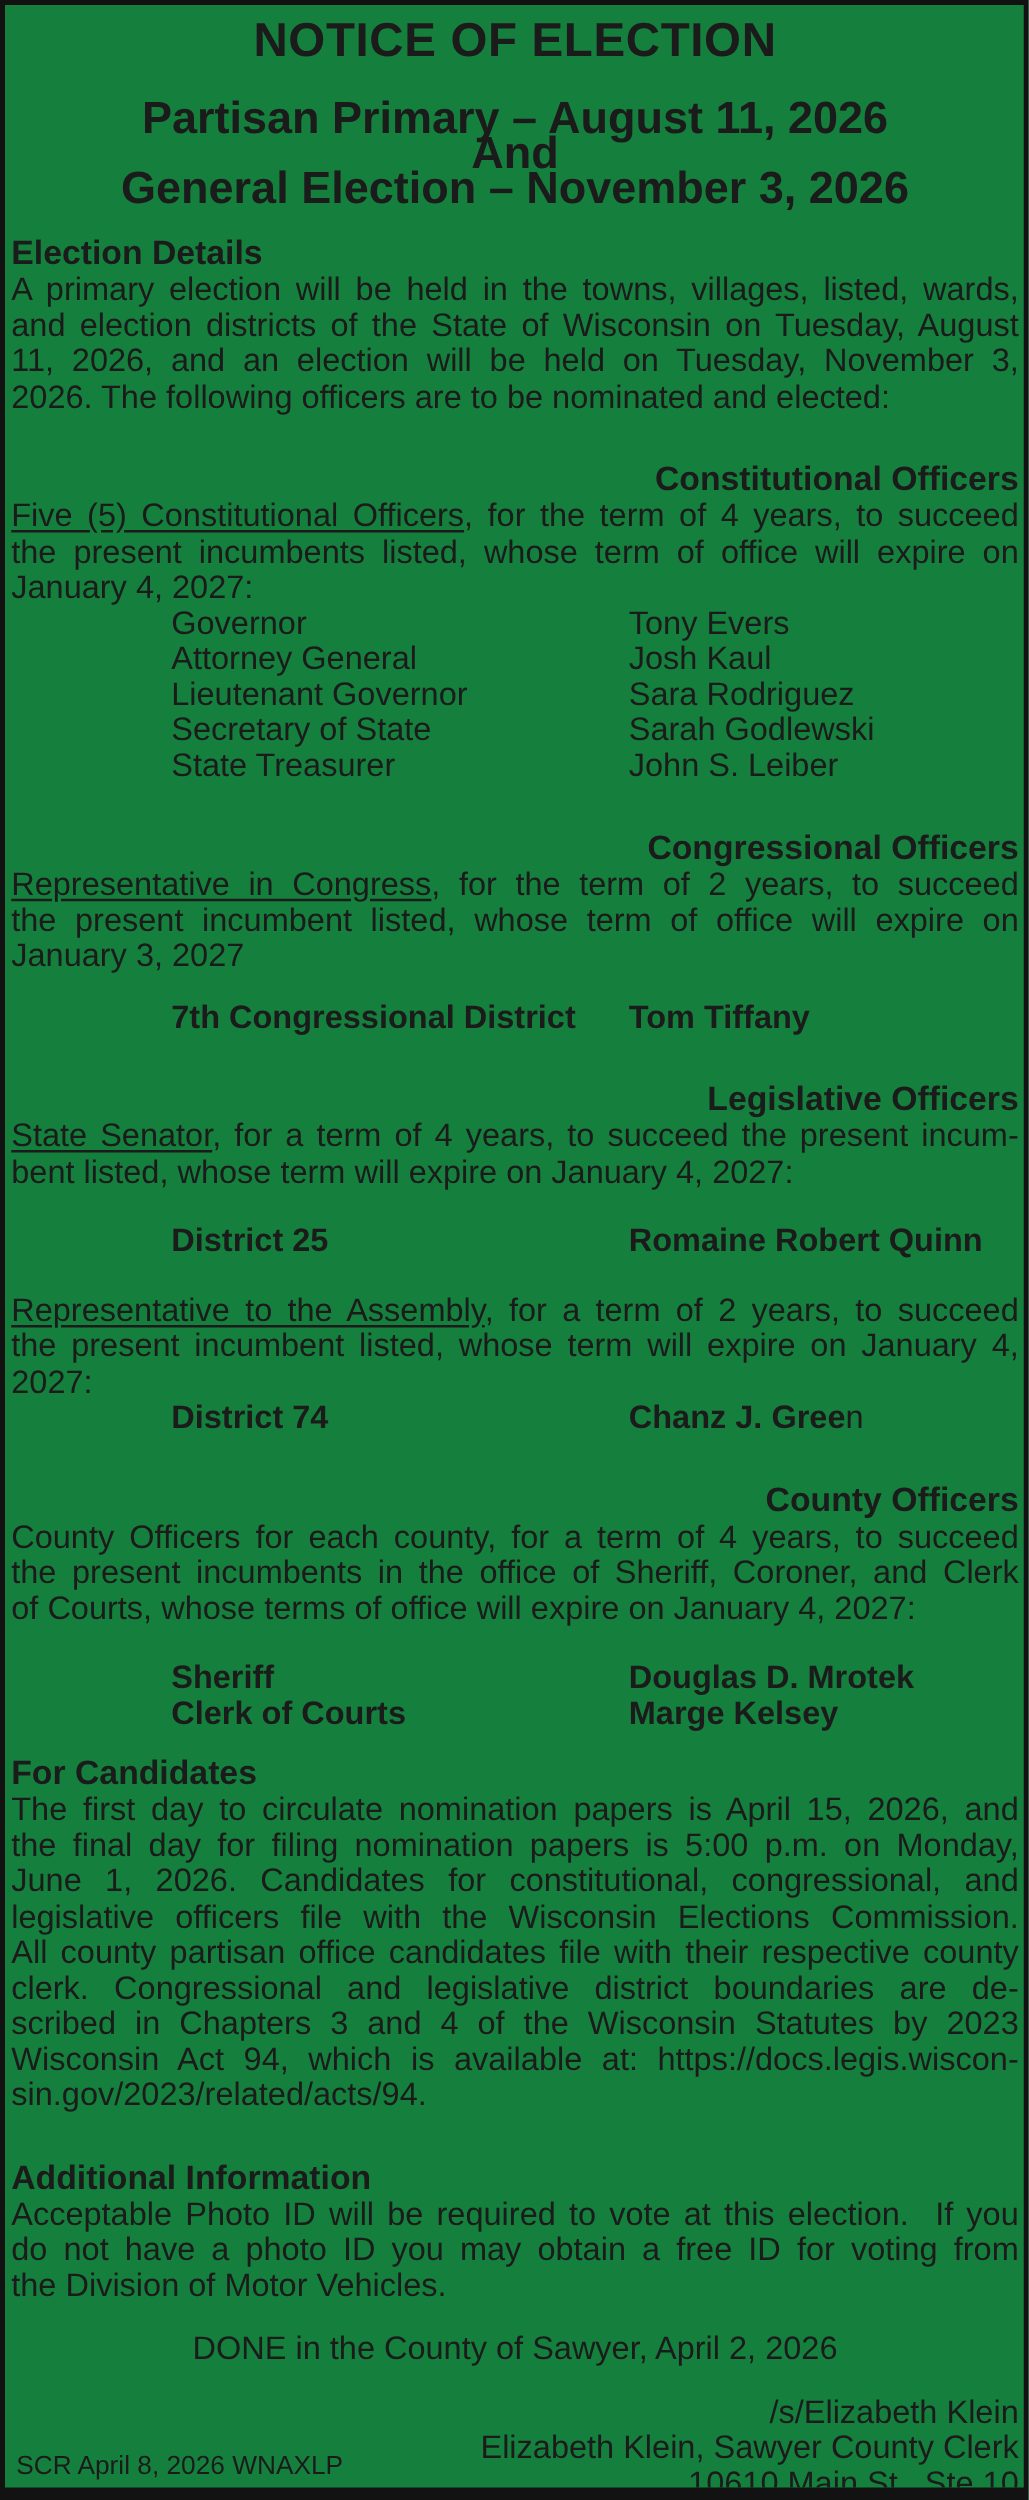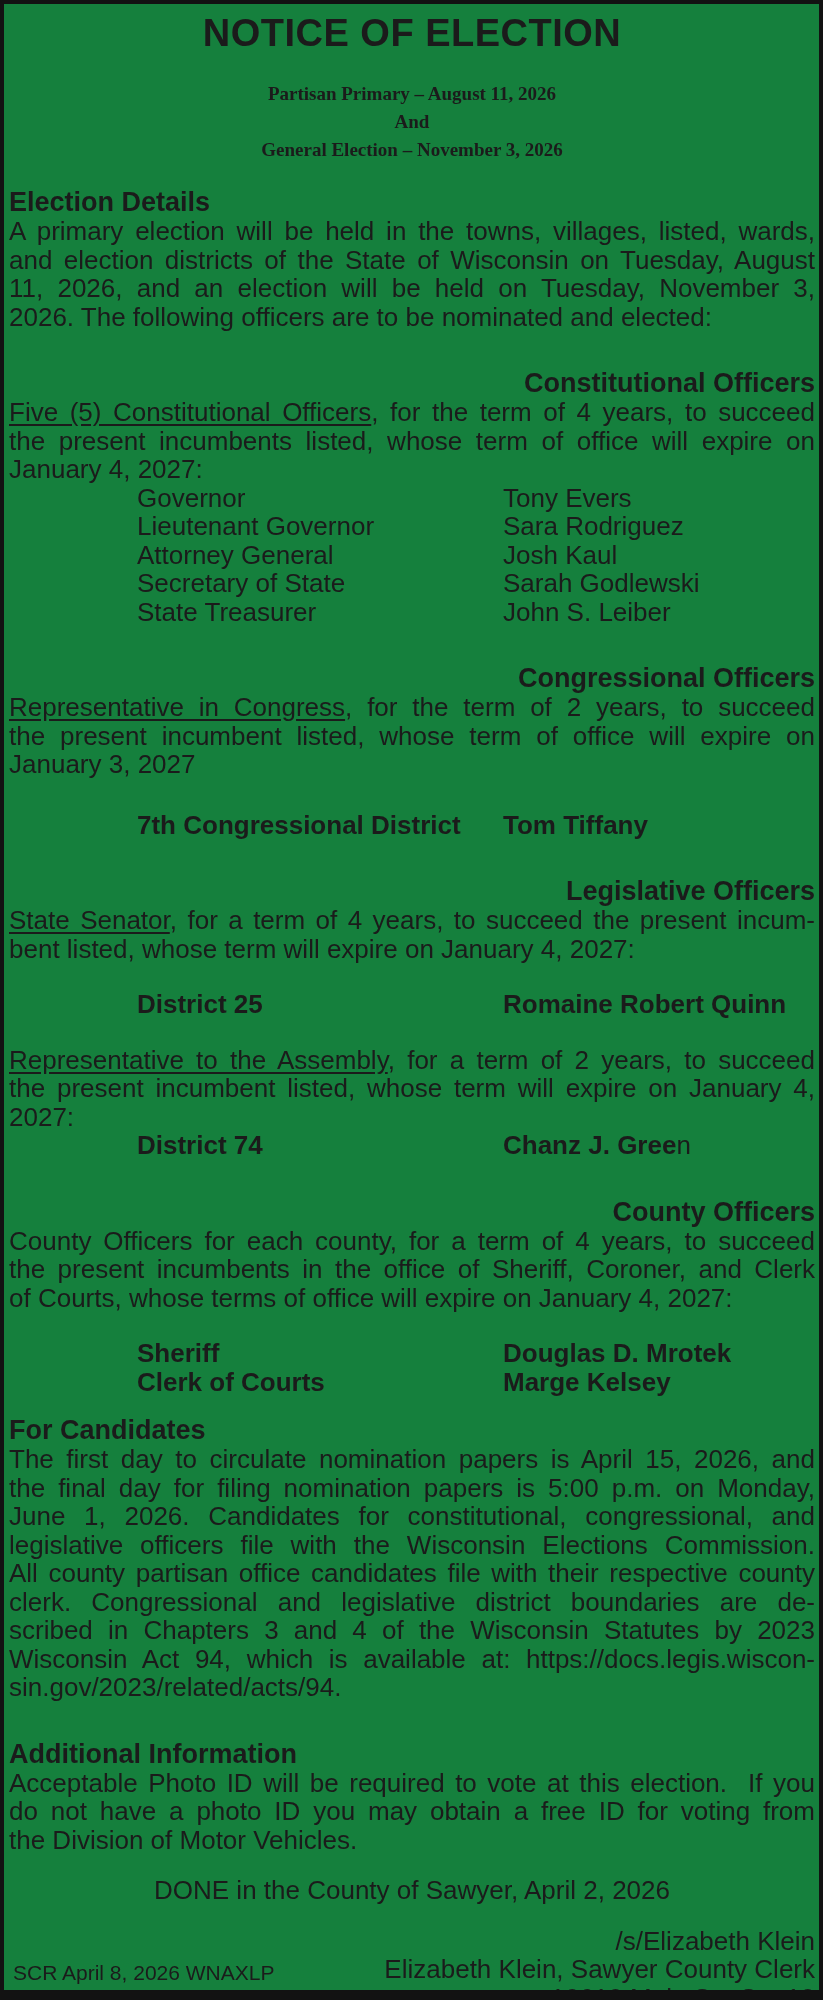--- a/index.html
+++ b/index.html
@@ -15,35 +15,35 @@
     font-size:26px;
     line-height:28.5px;
     color:#1b1b1b;
     overflow:hidden;
   }
   .title {
     font-size:38px; line-height:42px; font-weight:bold;
     text-align:center; margin-top:6px; letter-spacing:0.5px;
   }
   .subtitle {
-    margin-top:26px; font-size:19px; line-height:28px;
-    font-weight:bold; text-align:center;font-family:Liberation Serif, serif;
+    margin-top:26px; font-size:36px; line-height:28px;
+    font-weight:bold; text-align:center;
   }
   .subhead { margin-top:24px; font-size:27px; line-height:29px; font-weight:bold; }
   .chead   { margin-top:38px; font-size:27px; line-height:29px; font-weight:bold; text-align:right; }
   .para .pline { text-align:justify; text-align-last:justify; }
   .para .pline.last { text-align-last:left; }
   .u { text-decoration:underline; text-underline-offset:3px; }
   .orow { display:flex; padding-left:128px;align-items:flex-end; }
   .orow .office { flex:0 0 366px; white-space:nowrap; }
   .orow .name   { flex:1; white-space:nowrap; }
   .rows-bold .orow, .orow.bold { font-weight:bold; }
   .reg { font-weight:normal; }
   .mt1 { margin-top:27px; }
-  .mt-row { margin-top:32px; }
+  .mt-row { margin-top:20px; }
   .done { margin-top:22px; text-align:center; }
   .sig  { margin-top:22px; text-align:right; }
   .sig .pline { text-align:right; }
   .footer {
     position:absolute; left:9px; bottom:5px;
     font-size:21px; line-height:24px;
   }
 </style>
 </head>
 <body>
@@ -71,26 +71,26 @@
       <div class="pline"><span class="u">Five (5) Constitutional Officers</span><span>, for the term of 4 years, to succeed</span></div>
       <div class="pline">the present incumbents listed, whose term of office will expire on</div>
       <div class="pline last">January 4, 2027:</div>
     </div>
   <div>
       <div class="orow">
         <span class="office">Governor</span>
         <span class="name">Tony Evers</span>
       </div>
       <div class="orow">
+        <span class="office">Attorney General</span>
+        <span class="name">Josh Kaul</span>
+      </div>
+      <div class="orow">
         <span class="office">Lieutenant Governor</span>
         <span class="name">Sara Rodriguez</span>
-      </div>
-      <div class="orow">
-        <span class="office">Attorney General</span>
-        <span class="name">Josh Kaul</span>
       </div>
       <div class="orow">
         <span class="office">Secretary of State</span>
         <span class="name">Sarah Godlewski</span>
       </div>
       <div class="orow">
         <span class="office">State Treasurer</span>
         <span class="name">John S. Leiber</span>
       </div>
     </div>

